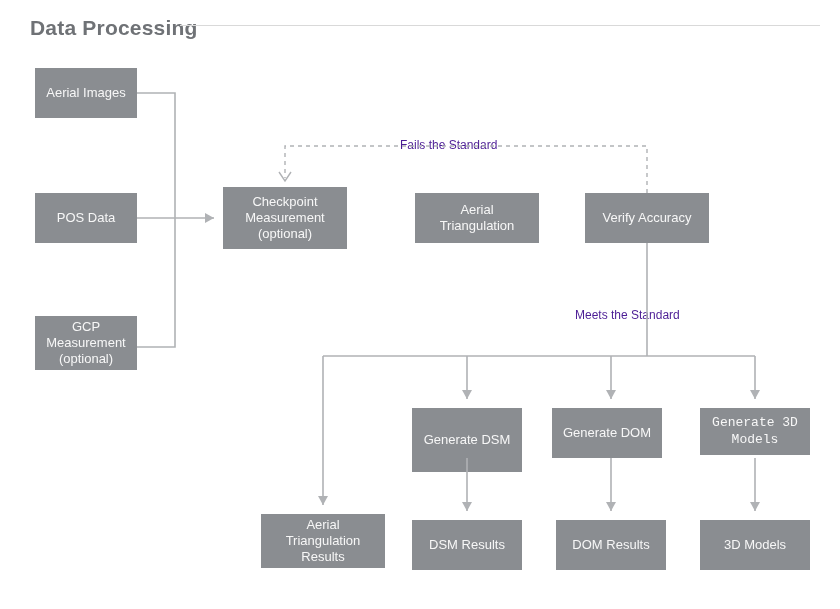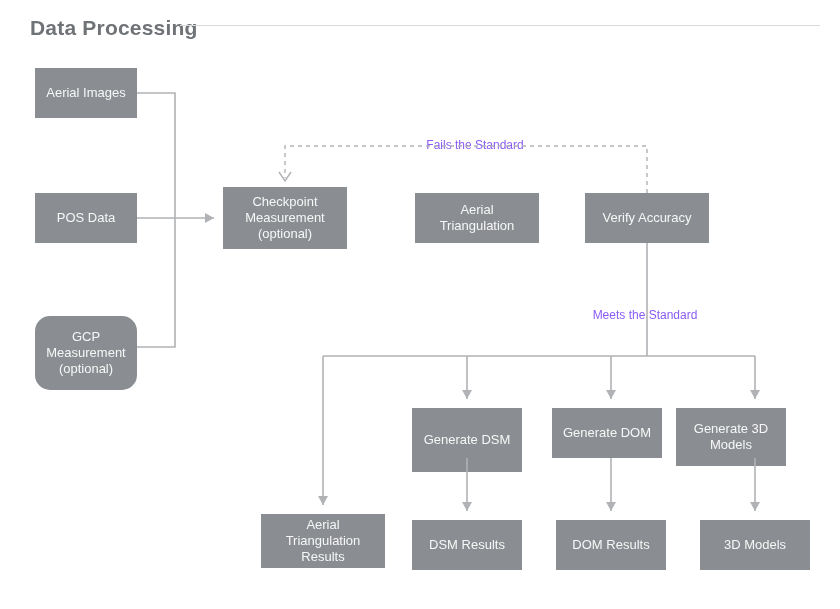--- a/index.html
+++ b/index.html
@@ -34,22 +34,21 @@
     text-align: center;
     display: flex;
     align-items: center;
     justify-content: center;
     box-sizing: border-box;
     padding: 10px 8px;
   }
   .edge-label {
     position: absolute;
     font-size: 12px;
-    color: #8b5cf6;
-    text-align: center;
+    color: #4c1d95;
   }
   svg.connectors {
     position: absolute;
     left: 0;
     top: 0;
     width: 840px;
     height: 609px;
     pointer-events: none;
   }
   .solid {
@@ -77,40 +76,40 @@
 
 <div class="canvas">
 
   <div class="title" style="left:30px; top:16px;">Data Processing</div>
   <div class="title-line" style="left:180px; top:25px; width:640px;"></div>
 
   <div class="node" style="left:35px; top:68px;  width:102px; height:50px;">Aerial
 Images</div>
   <div class="node" style="left:35px; top:193px; width:102px; height:50px;">POS
 Data</div>
-  <div class="node" style="left:35px; top:316px; width:102px; height:74px;border-radius:15px;">GCP
+  <div class="node" style="left:35px; top:316px; width:102px; height:54px;">GCP
 Measurement
 (optional)</div>
 
   <div class="node" style="left:223px; top:187px; width:124px; height:62px;">Checkpoint
 Measurement
 (optional)</div>
   <div class="node" style="left:415px; top:193px; width:124px; height:50px;">Aerial
 Triangulation</div>
   <div class="node" style="left:585px; top:193px; width:124px; height:50px;">Verify
 Accuracy</div>
 
   <div class="edge-label" style="left:400px; top:138px; width:150px;">Fails the Standard</div>
   <div class="edge-label" style="left:575px; top:308px; width:140px;">Meets the Standard</div>
 
   <div class="node" style="left:412px; top:408px; width:110px; height:64px;">Generate
 DSM</div>
   <div class="node" style="left:552px; top:408px; width:110px; height:50px;">Generate
 DOM</div>
-  <div class="node" style="left:676px; top:408px; width:110px; height:58px;">Generate 3D
+  <div class="node" style="left:700px; top:408px; width:110px; height:47px;font-family:Liberation Mono, monospace;">Generate 3D
 Models</div>
 
   <div class="node" style="left:261px; top:514px; width:124px; height:54px;">Aerial
 Triangulation
 Results</div>
   <div class="node" style="left:412px; top:520px; width:110px; height:50px;">DSM
 Results</div>
   <div class="node" style="left:556px; top:520px; width:110px; height:50px;">DOM
 Results</div>
   <div class="node" style="left:700px; top:520px; width:110px; height:50px;">3D

